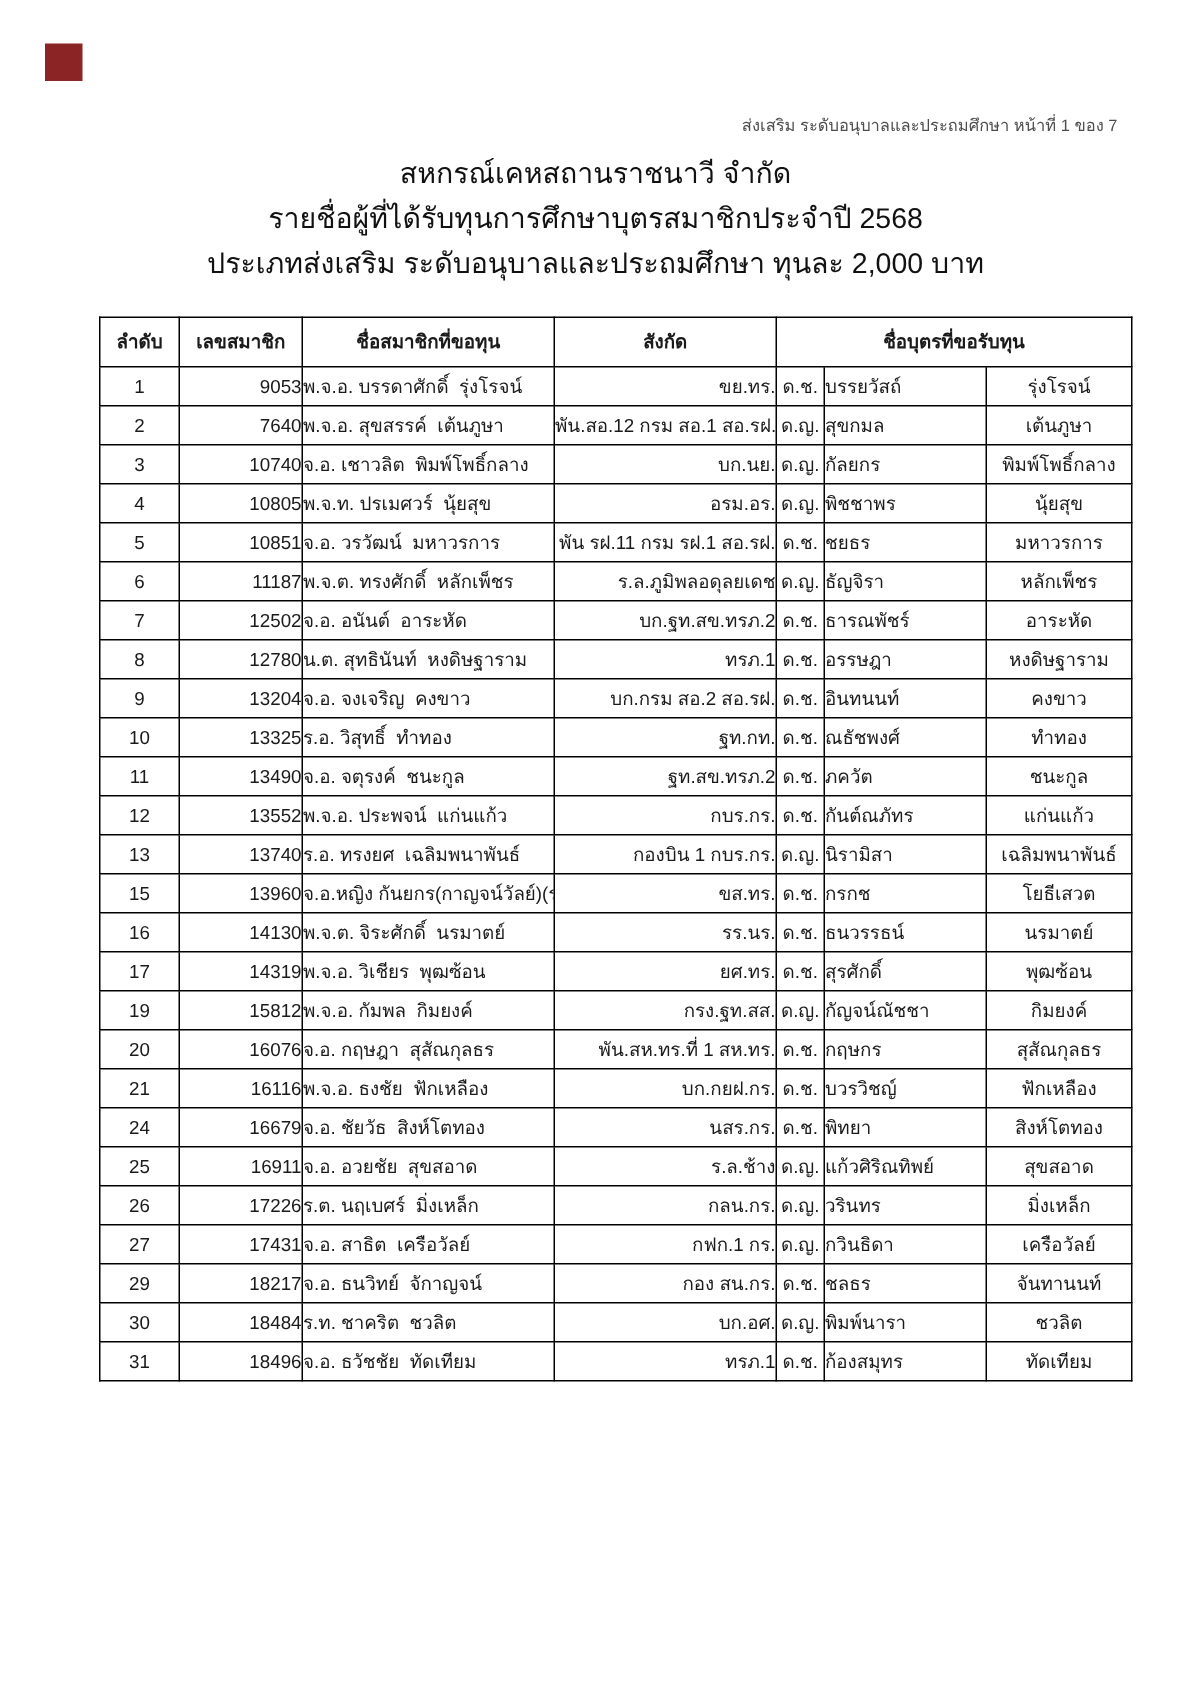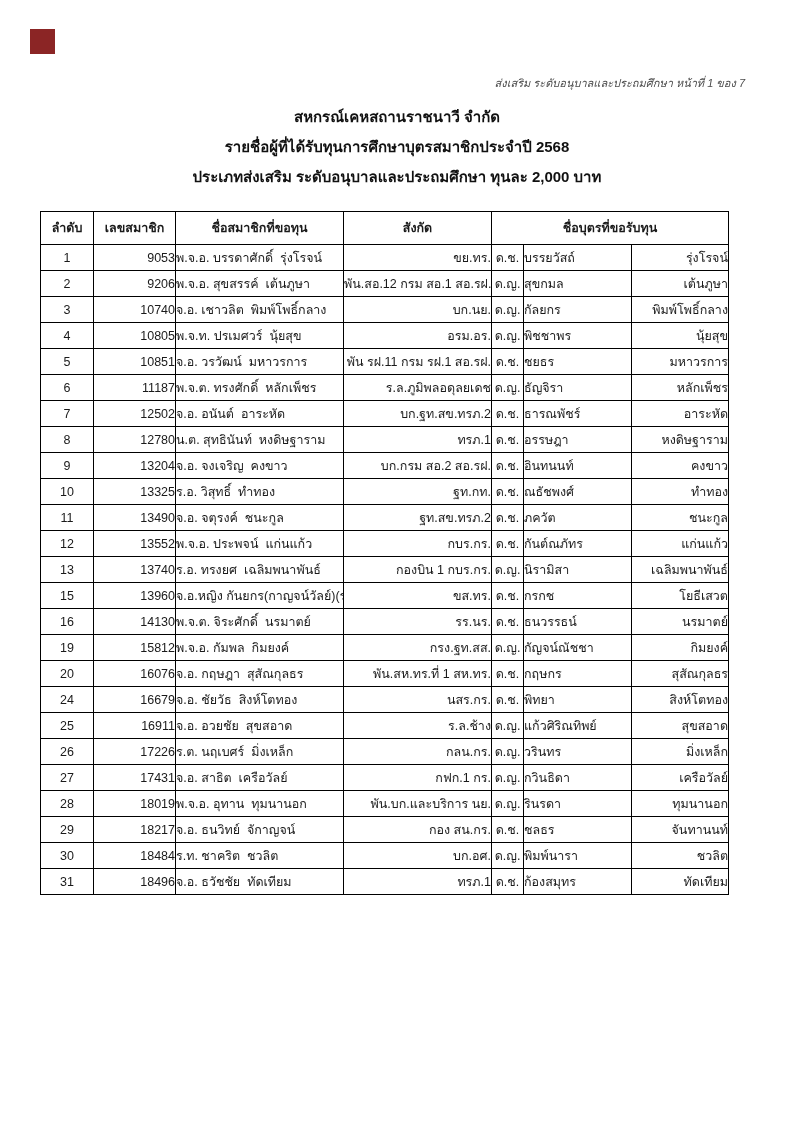--- a/index.html
+++ b/index.html
@@ -12,52 +12,51 @@
     overflow:hidden;
   }
   .corner-mark{
     position:absolute;left:30px;top:29px;
     width:25px;height:25px;
   }
   .header-note{
     position:absolute;top:74px;right:49px;
     font-size:11px;color:#4d4d4d;
     white-space:pre;
-    font-style:italic;
   }
   .titles{
     position:absolute;top:102px;left:0;width:794px;
     text-align:center;
   }
   .titles .t{
-    font-size:15px;font-weight:bold;color:#111;
+    font-size:19px;font-weight:normal;color:#111;
     line-height:30px;white-space:pre;
   }
   table.doc{
-    position:absolute;left:40px;top:211px;
+    position:absolute;left:66px;top:211px;
     width:688px;
     border-collapse:collapse;table-layout:fixed;
   }
   table.doc th,table.doc td{
     border:1px solid #000;
     font-size:12.5px;
     padding:0;
     overflow:hidden;
     white-space:pre;
     vertical-align:middle;
   }
   table.doc th{height:32px;font-weight:bold;text-align:center;}
   table.doc td{height:25px;}
   .c-no{text-align:center;}
   .c-id{text-align:right;padding-right:3px;}
   .c-name{text-align:left;padding-left:4px;}
   .c-unit{text-align:right;}
   .c-pfx{text-align:center;}
   .c-cfn{text-align:left;padding-left:4px;}
-  .c-cln{text-align:right;padding-left:4px;}
+  .c-cln{text-align:center;padding-left:4px;}
   col.w-no{width:53px;}
   col.w-id{width:82px;}
   col.w-name{width:168px;}
   col.w-unit{width:148px;}
   col.w-pfx{width:32px;}
   col.w-cfn{width:108px;}
   col.w-cln{width:97px;}
 </style>
 </head>
 <body>
@@ -96,21 +95,21 @@
         <td class="c-no">1</td>
         <td class="c-id">9053</td>
         <td class="c-name">พ.จ.อ. บรรดาศักดิ์  รุ่งโรจน์</td>
         <td class="c-unit">ขย.ทร.</td>
         <td class="c-pfx">ด.ช.</td>
         <td class="c-cfn">บรรยวัสถ์</td>
         <td class="c-cln">รุ่งโรจน์</td>
       </tr>
       <tr>
         <td class="c-no">2</td>
-        <td class="c-id">9206</td>
+        <td class="c-id">7640</td>
         <td class="c-name">พ.จ.อ. สุขสรรค์  เต้นภูษา</td>
         <td class="c-unit">พัน.สอ.12 กรม สอ.1 สอ.รฝ.</td>
         <td class="c-pfx">ด.ญ.</td>
         <td class="c-cfn">สุขกมล</td>
         <td class="c-cln">เต้นภูษา</td>
       </tr>
       <tr>
         <td class="c-no">3</td>
         <td class="c-id">10740</td>
         <td class="c-name">จ.อ. เชาวลิต  พิมพ์โพธิ์กลาง</td>
@@ -221,38 +220,56 @@
       <tr>
         <td class="c-no">16</td>
         <td class="c-id">14130</td>
         <td class="c-name">พ.จ.ต. จิระศักดิ์  นรมาตย์</td>
         <td class="c-unit">รร.นร.</td>
         <td class="c-pfx">ด.ช.</td>
         <td class="c-cfn">ธนวรรธน์</td>
         <td class="c-cln">นรมาตย์</td>
       </tr>
       <tr>
+        <td class="c-no">17</td>
+        <td class="c-id">14319</td>
+        <td class="c-name">พ.จ.อ. วิเชียร  พุฒซ้อน</td>
+        <td class="c-unit">ยศ.ทร.</td>
+        <td class="c-pfx">ด.ช.</td>
+        <td class="c-cfn">สุรศักดิ์</td>
+        <td class="c-cln">พุฒซ้อน</td>
+      </tr>
+      <tr>
         <td class="c-no">19</td>
         <td class="c-id">15812</td>
         <td class="c-name">พ.จ.อ. กัมพล  กิมยงค์</td>
         <td class="c-unit">กรง.ฐท.สส.</td>
         <td class="c-pfx">ด.ญ.</td>
         <td class="c-cfn">กัญจน์ณัชชา</td>
         <td class="c-cln">กิมยงค์</td>
       </tr>
       <tr>
         <td class="c-no">20</td>
         <td class="c-id">16076</td>
         <td class="c-name">จ.อ. กฤษฎา  สุสัณกุลธร</td>
         <td class="c-unit">พัน.สห.ทร.ที่ 1 สห.ทร.</td>
         <td class="c-pfx">ด.ช.</td>
         <td class="c-cfn">กฤษกร</td>
         <td class="c-cln">สุสัณกุลธร</td>
       </tr>
       <tr>
+        <td class="c-no">21</td>
+        <td class="c-id">16116</td>
+        <td class="c-name">พ.จ.อ. ธงชัย  ฟักเหลือง</td>
+        <td class="c-unit">บก.กยฝ.กร.</td>
+        <td class="c-pfx">ด.ช.</td>
+        <td class="c-cfn">บวรวิชญ์</td>
+        <td class="c-cln">ฟักเหลือง</td>
+      </tr>
+      <tr>
         <td class="c-no">24</td>
         <td class="c-id">16679</td>
         <td class="c-name">จ.อ. ชัยวัธ  สิงห์โตทอง</td>
         <td class="c-unit">นสร.กร.</td>
         <td class="c-pfx">ด.ช.</td>
         <td class="c-cfn">พิทยา</td>
         <td class="c-cln">สิงห์โตทอง</td>
       </tr>
       <tr>
         <td class="c-no">25</td>
@@ -275,29 +292,20 @@
       <tr>
         <td class="c-no">27</td>
         <td class="c-id">17431</td>
         <td class="c-name">จ.อ. สาธิต  เครือวัลย์</td>
         <td class="c-unit">กฟก.1 กร.</td>
         <td class="c-pfx">ด.ญ.</td>
         <td class="c-cfn">กวินธิดา</td>
         <td class="c-cln">เครือวัลย์</td>
       </tr>
       <tr>
-        <td class="c-no">28</td>
-        <td class="c-id">18019</td>
-        <td class="c-name">พ.จ.อ. อุทาน  ทุมนานอก</td>
-        <td class="c-unit">พัน.บก.และบริการ นย.</td>
-        <td class="c-pfx">ด.ญ.</td>
-        <td class="c-cfn">รินรดา</td>
-        <td class="c-cln">ทุมนานอก</td>
-      </tr>
-      <tr>
         <td class="c-no">29</td>
         <td class="c-id">18217</td>
         <td class="c-name">จ.อ. ธนวิทย์  จักาญจน์</td>
         <td class="c-unit">กอง สน.กร.</td>
         <td class="c-pfx">ด.ช.</td>
         <td class="c-cfn">ชลธร</td>
         <td class="c-cln">จันทานนท์</td>
       </tr>
       <tr>
         <td class="c-no">30</td>

